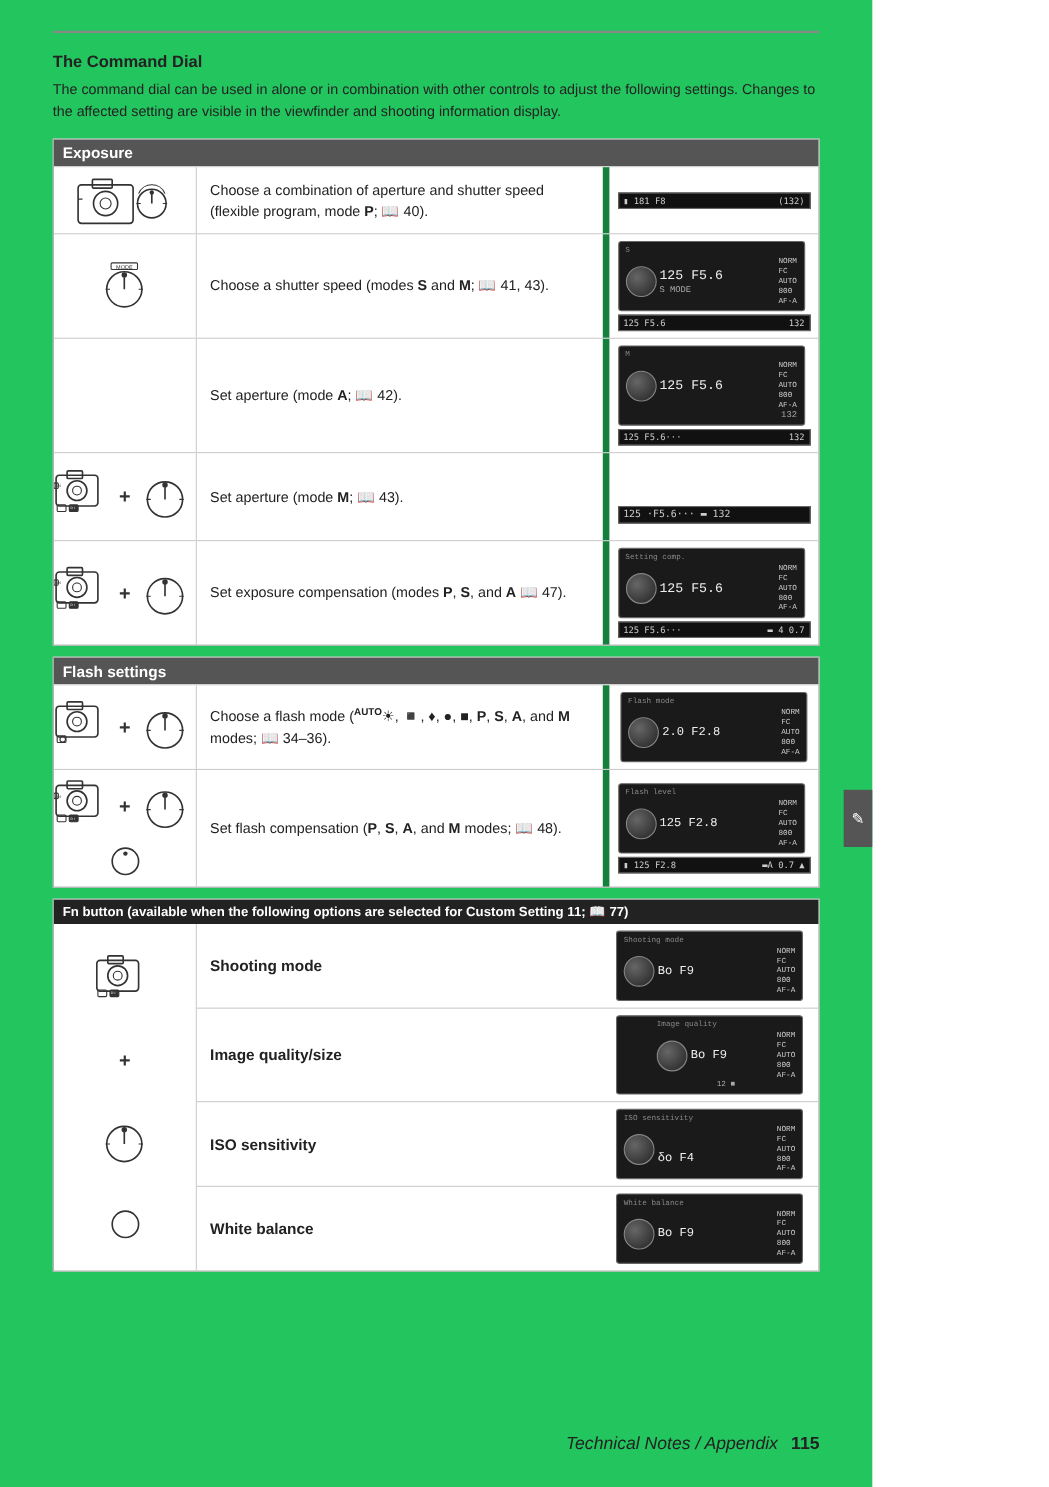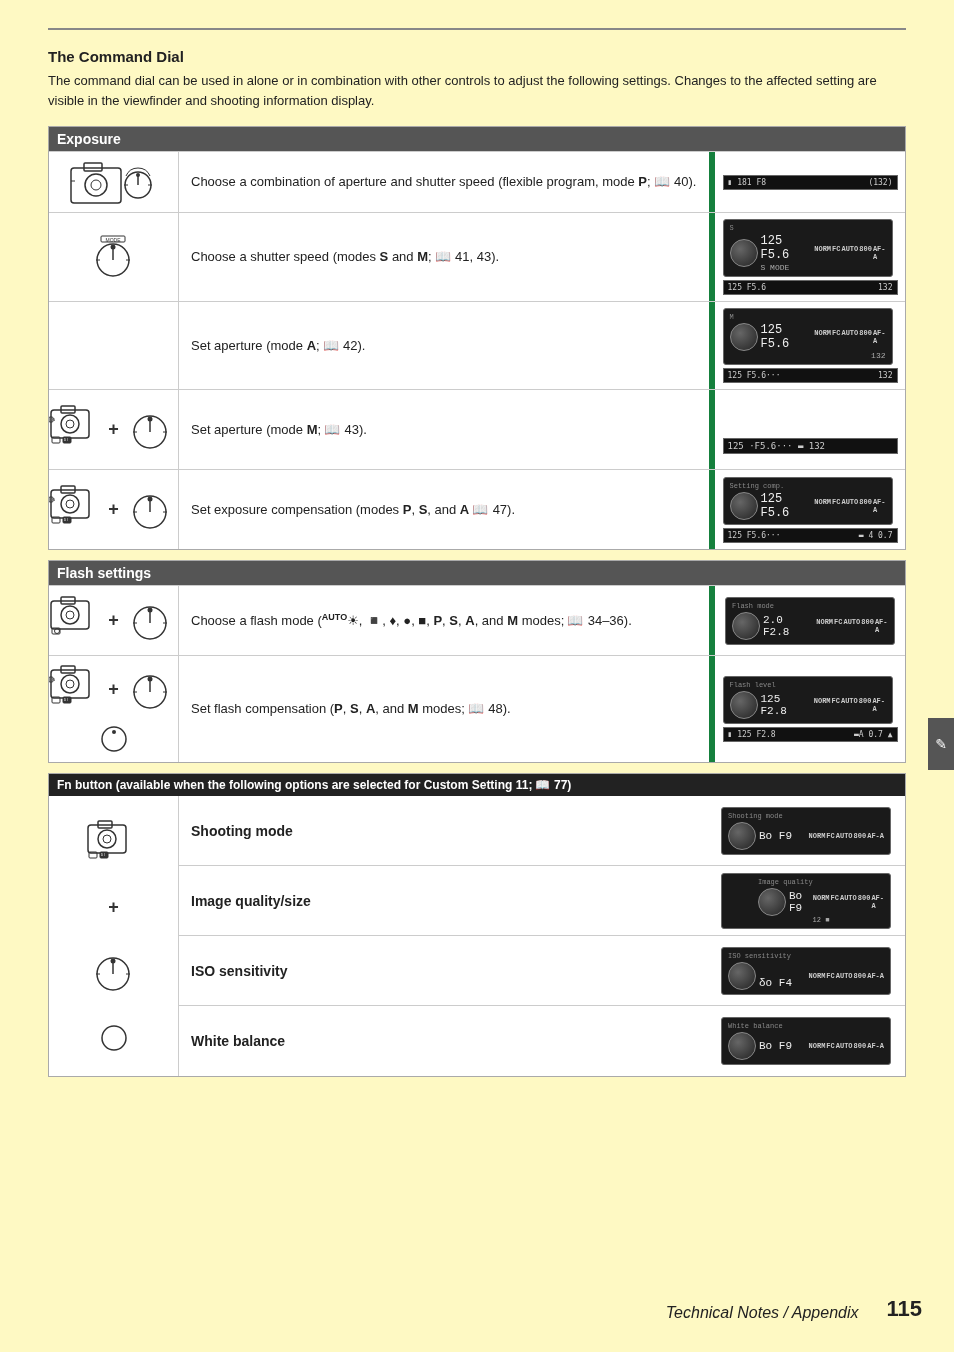--- a/index.html
+++ b/index.html
@@ -7,23 +7,23 @@
       background: #fff;
       font-family: Arial, Helvetica, sans-serif;
       font-size: 13px;
       color: #222;
       width: 954px;
       min-height: 1352px;
       padding: 0;
     }
 
     .page {
-      width: 954px;
+      width: 793px;
       min-height: 1352px;
-      background: #fef9c3;
+      background: #22c55e;
       padding: 28px 48px 40px 48px;
       position: relative;
     }
 
     .top-border {
       border-top: 2px solid #888;
       margin-bottom: 18px;
     }
 
     .section-title {
@@ -126,25 +126,24 @@
     }
 
     .info-nums {
       display: flex;
       flex-direction: column;
       gap: 1px;
     }
 
     .info-right-col {
       display: flex;
-      flex-direction: row;
+      flex-direction: column;
       gap: 1px;
       margin-left: auto;
       font-size: 7px;
-      font-weight: bold;
     }
 
     
     .bold-header {
       background: #222;
       color: #fff;
       font-weight: bold;
       font-size: 12px;
       padding: 4px 8px;
     }
@@ -647,22 +646,22 @@
                 </div>
               </div>
             </div>
           </div>
         </div>
 
       </div>
     </div>
   </div>
 
-  <div style="position:absolute;bottom:30px;right:32px;display:flex;align-items:flex-end;gap:28px;">
+  <div style="position:absolute;bottom:30px;right:48px;display:flex;align-items:center;gap:12px;">
     <span style="font-size:16px;font-style:italic;">Technical Notes / Appendix</span>
-    <span style="font-size:22px;font-weight:bold;">115</span>
+    <span style="font-size:16px;font-weight:bold;">115</span>
   </div>
 
   <div style="position:absolute;right:0;top:55%;transform:translateY(-50%);background:#555;color:#fff;width:26px;padding:18px 4px;display:flex;align-items:center;justify-content:center;font-size:14px;writing-mode:vertical-rl;">
     <span>✎</span>
   </div>
 
 </div>
 
 </body></html>

